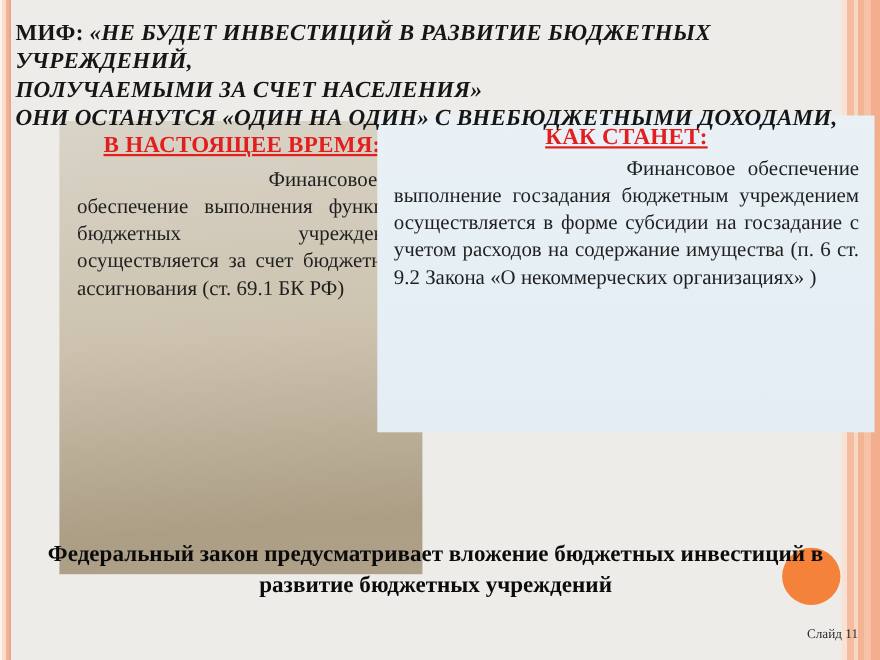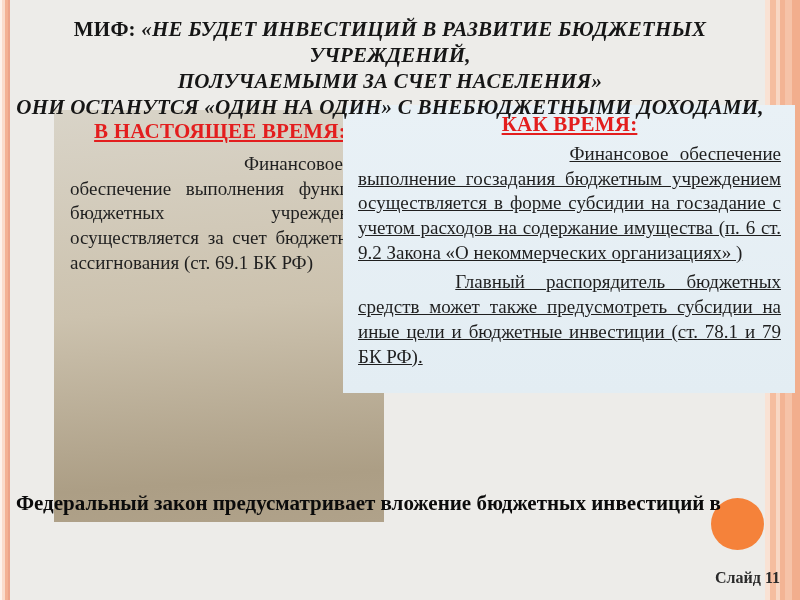--- a/index.html
+++ b/index.html
@@ -23,21 +23,21 @@
       #F9E2D4 0px,#F9E2D4 5px,
       #F5BD9F 5px,#F5BD9F 11px,
       #F8D7C4 11px,#F8D7C4 15px,
       #F3B494 15px,#F3B494 20px,
       #F6C3A8 20px,#F6C3A8 27px,
       #F2AE8D 27px,#F2AE8D 35px);
   }
   
   .slide-title{
     position:absolute;left:14px;right:34px;top:16px;z-index:3;
-    text-align:center;font-weight:bold;font-size:21px;line-height:26px;
+    text-align:left;font-weight:bold;font-size:21px;line-height:26px;
     color:#161616;letter-spacing:0.2px;
   }
   .slide-title .it{font-style:italic;}
   
   .panel-now{
     position:absolute;left:10px;top:110px;width:330px;height:412px;z-index:2;
     background:linear-gradient(176deg,#D9D4C8 0%,#CCC2AE 48%,#AC9E85 88%,#B0A28A 100%);
     box-sizing:border-box;padding:9px 14px 16px 16px;margin-left:44px;
   }
   .panel-future{
@@ -49,58 +49,58 @@
     text-align:center;color:#E31E1E;font-weight:bold;font-size:21px;
     text-decoration:underline;margin:0 0 4px 0;letter-spacing:0.2px;
   }
   .panel-text{
     margin:8px 0 0 0;color:#1F1F1F;font-size:19px;line-height:1.3;
     text-align:justify;
   }
   .indent-wide{text-indent:58%;}
   .indent-big{text-indent:50%;}
   .indent-small{text-indent:23%;}
-  .panel-future .panel-text{margin-top:5px;text-decoration:underline;}
+  .panel-future .panel-text{margin-top:5px;}
   
   .footer-statement{
     position:absolute;left:16px;right:24px;top:489px;z-index:4;
-    font-weight:bold;font-size:21px;line-height:28px;
+    text-align:center;font-weight:bold;font-size:21px;line-height:28px;
     color:#0B0B0B;
   }
   .deco-circle{
     position:absolute;left:711px;top:498px;width:53px;height:52px;
     border-radius:50%;background:#F5823A;z-index:3;
   }
   .slide-number{
     position:absolute;right:20px;top:569px;z-index:5;
-    font-size:16px;color:#2A2A2A;font-weight:bold;
+    font-size:12px;color:#2A2A2A;
   }
 </style>
 </head>
 <body>
 
 <div class="stripe-left"></div>
 <div class="stripe-right"></div>
 
 <div class="slide-title">
   <div><span>МИФ: </span><span class="it">«НЕ БУДЕТ ИНВЕСТИЦИЙ В РАЗВИТИЕ БЮДЖЕТНЫХ УЧРЕЖДЕНИЙ,</span></div>
   <div class="it">ПОЛУЧАЕМЫМИ ЗА СЧЕТ НАСЕЛЕНИЯ»</div>
   <div class="it">ОНИ ОСТАНУТСЯ «ОДИН НА ОДИН» С ВНЕБЮДЖЕТНЫМИ ДОХОДАМИ,</div>
 </div>
 
 <div class="panel-now">
   <div class="panel-heading">В НАСТОЯЩЕЕ ВРЕМЯ:</div>
   <p class="panel-text indent-wide">Финансовое обеспечение выполнения функций бюджетных учреждений осуществляется за счет бюджетных ассигнования (ст. 69.1 БК РФ)</p>
 </div>
 
 <div class="panel-future">
-  <div class="panel-heading">КАК ВРЕМЯ:</div>
+  <div class="panel-heading">КАК СТАНЕТ:</div>
   <p class="panel-text indent-big">Финансовое обеспечение выполнение госзадания бюджетным учреждением осуществляется в форме субсидии на госзадание с учетом расходов на содержание имущества (п. 6 ст. 9.2 Закона «О некоммерческих организациях» )</p>
-  <p class="panel-text indent-small">Главный распорядитель бюджетных средств может также предусмотреть субсидии на иные цели и бюджетные инвестиции (ст. 78.1 и 79 БК РФ).</p>
 </div>
 
 <div class="deco-circle"></div>
 
 <div class="footer-statement">
   <div>Федеральный закон предусматривает вложение бюджетных инвестиций в</div>
+  <div>развитие бюджетных учреждений</div>
 </div>
 
 <div class="slide-number">Слайд 11</div>
 
 </body></html>

